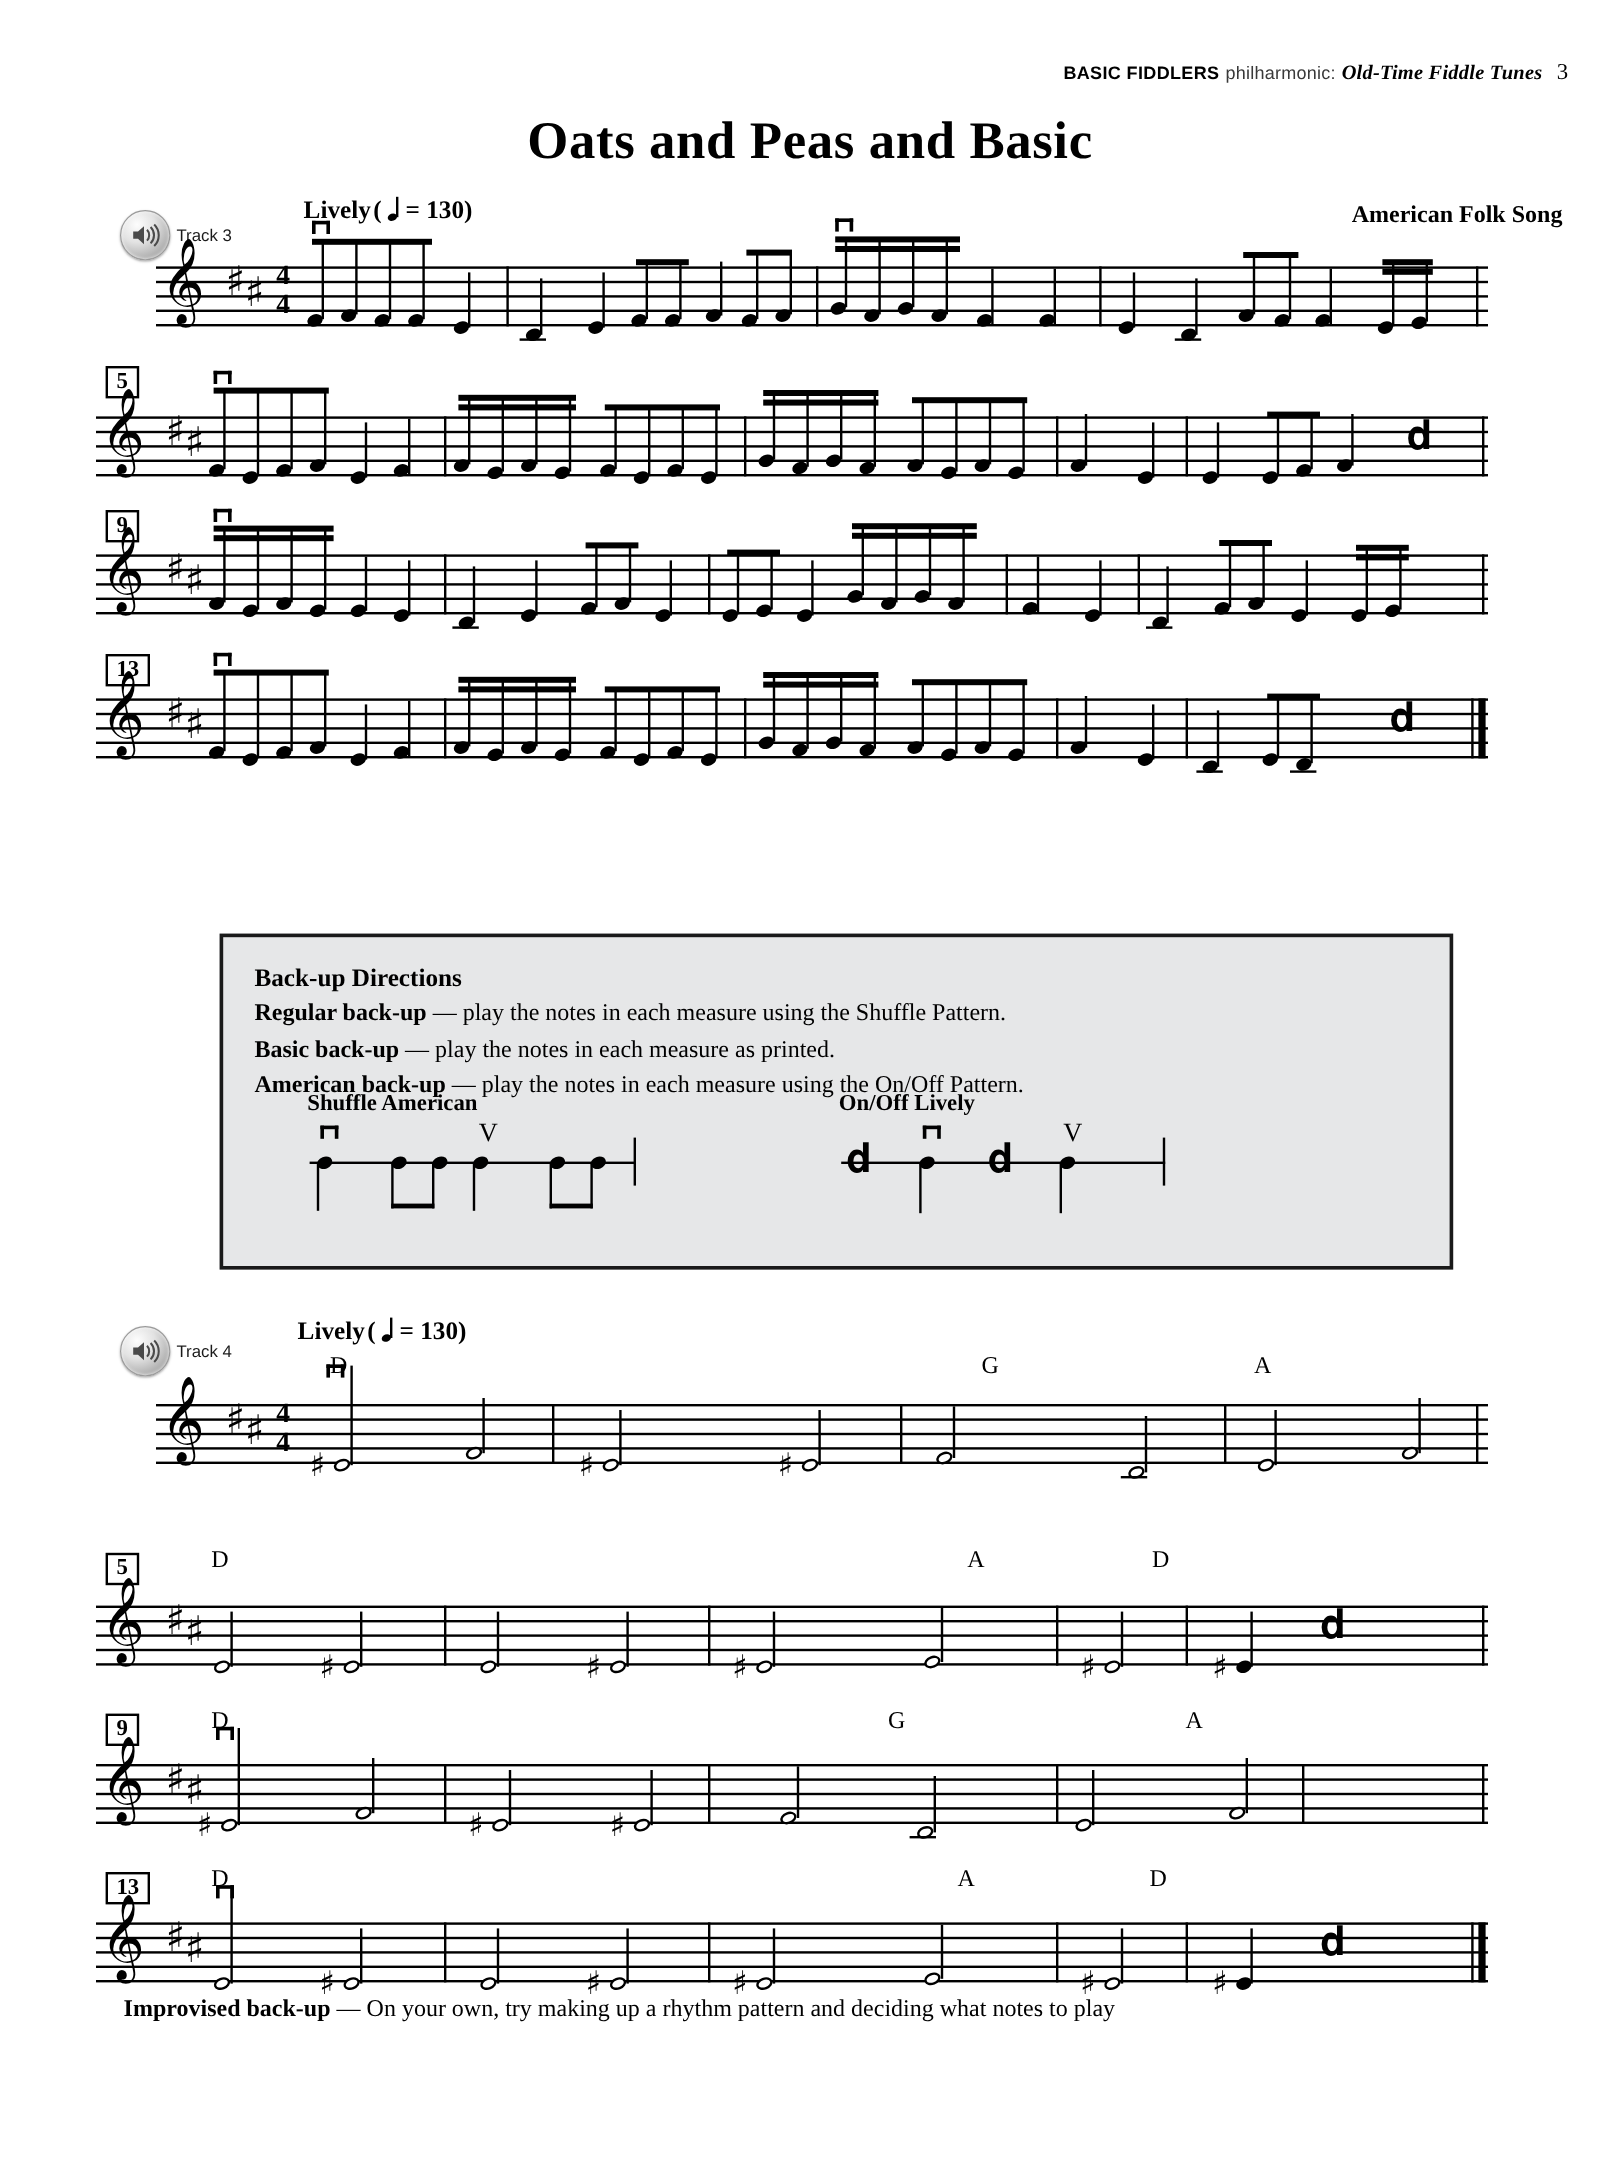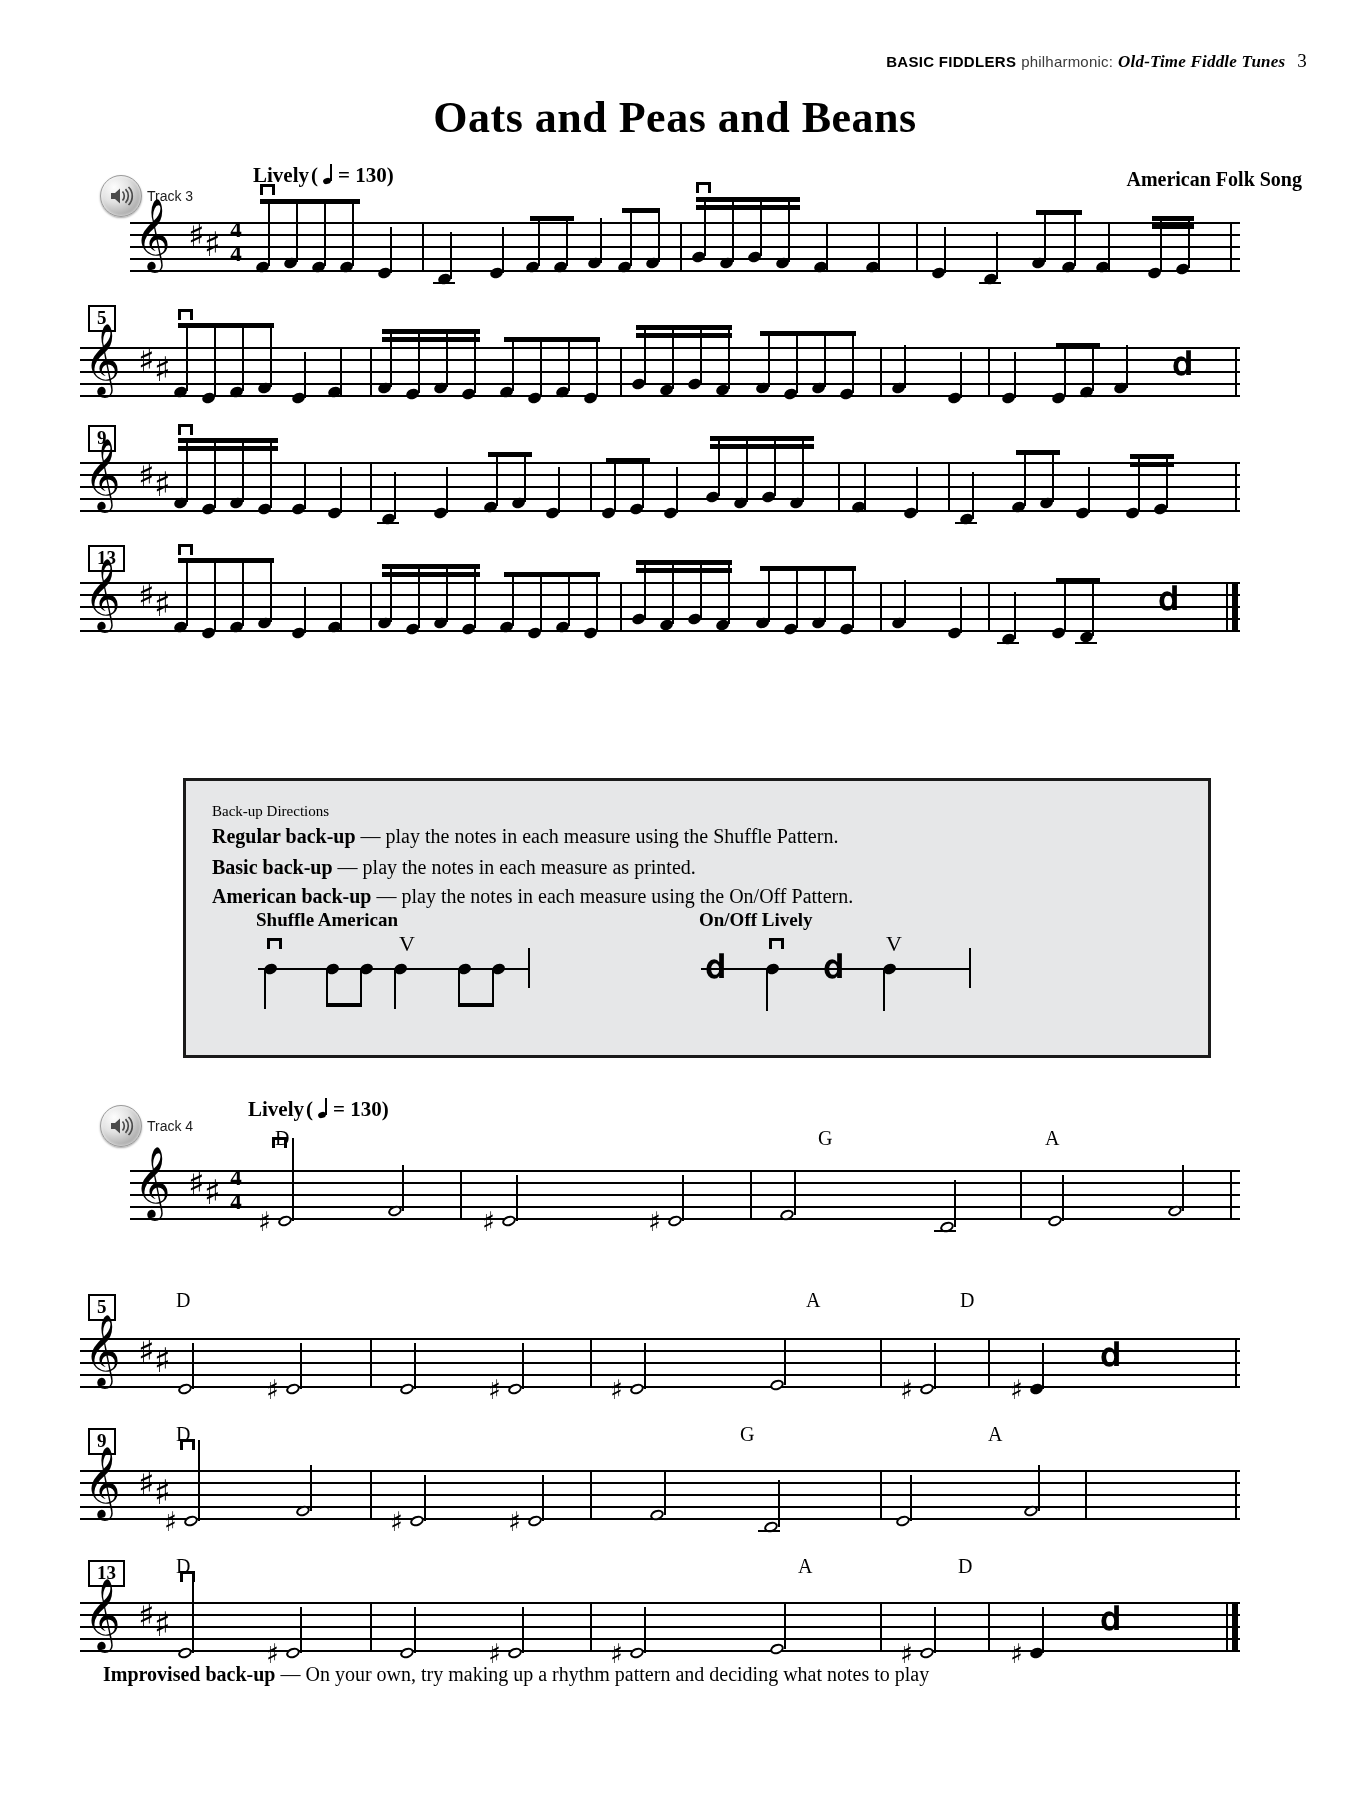--- a/index.html
+++ b/index.html
@@ -93,21 +93,21 @@
   .sharp{position:absolute;font-size:27px;line-height:1;font-family:"DejaVu Sans",sans-serif;}
   .rest-q{position:absolute;font-size:34px;line-height:1;font-family:"DejaVu Sans",sans-serif;}
   .dbow{position:absolute;width:15px;height:11px;border:3px solid #000;border-bottom:none;box-sizing:border-box;}
   .ubow{position:absolute;font-size:22px;line-height:1;font-weight:normal;font-family:"Liberation Serif",serif;}
   .chord{position:absolute;font-size:20px;line-height:1;font-family:"Liberation Serif",serif;}
 
   
   .dirbox{
     position:absolute;background:#e6e7e8;border:3px solid #1a1a1a;box-sizing:border-box;
   }
-  .dirbox h3{margin:0;font-size:15px;font-weight:normal;}
+  .dirbox h3{margin:0;font-size:21px;font-weight:bold;}
   .dirbox p{margin:0;font-size:20px;line-height:1.33;}
   .dirbox p b{font-weight:bold;}
   .pat-title{position:absolute;font-size:19px;font-weight:bold;}
   .patstaff{position:absolute;height:2px;background:#000;}
   .patend{position:absolute;width:2.4px;background:#000;}
 
   
   .footnote{position:absolute;font-size:20px;line-height:1.4;}
   .footnote .lead{font-weight:bold;text-align:right;}
   .footnote .l2{display:block;margin-left:278px;}
@@ -117,21 +117,21 @@
 
 <div class="page">
 
   <div class="runhead">
     <span class="rh-basic">BASIC FIDDLERS</span>
     <span class="rh-phil">philharmonic:</span>
     <span class="rh-book">Old-Time Fiddle Tunes</span>
     <span class="rh-page">3</span>
   </div>
 
-  <div class="song-title">Oats and Peas and Beans</div>
+  <div class="song-title">Oats and Peas and Basic</div>
   <div class="composer">American Folk Song</div>
 
   <div class="track" style="top:175px;left:100px;">
     <span class="spk">
       <svg width="26" height="20" viewBox="0 0 26 20" aria-hidden="true">
         <path d="M3 7 h4 L12 2.5 v15 L7 13 H3 z" fill="#4a4a4a"></path>
         <path d="M14.5 5.5 a6.5 6.5 0 0 1 0 9" stroke="#4a4a4a" stroke-width="1.7" fill="none"></path>
         <path d="M17.5 3.2 a9.6 9.6 0 0 1 0 13.6" stroke="#4a4a4a" stroke-width="1.7" fill="none"></path>
         <path d="M20.5 1 a12.6 12.6 0 0 1 0 18" stroke="#4a4a4a" stroke-width="1.7" fill="none"></path>
       </svg>

